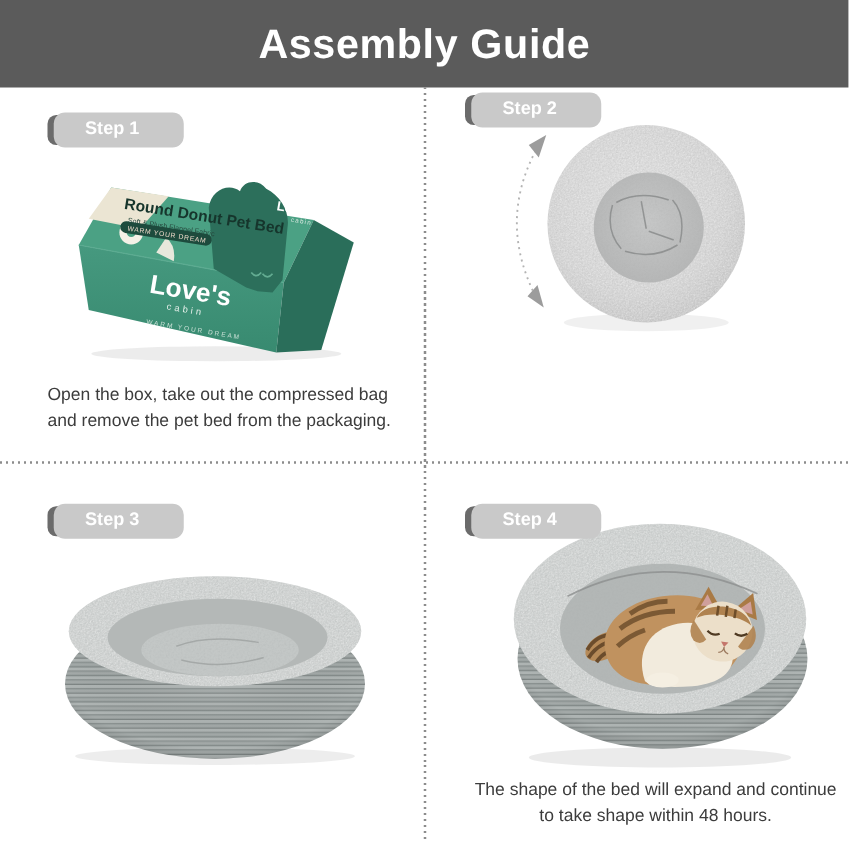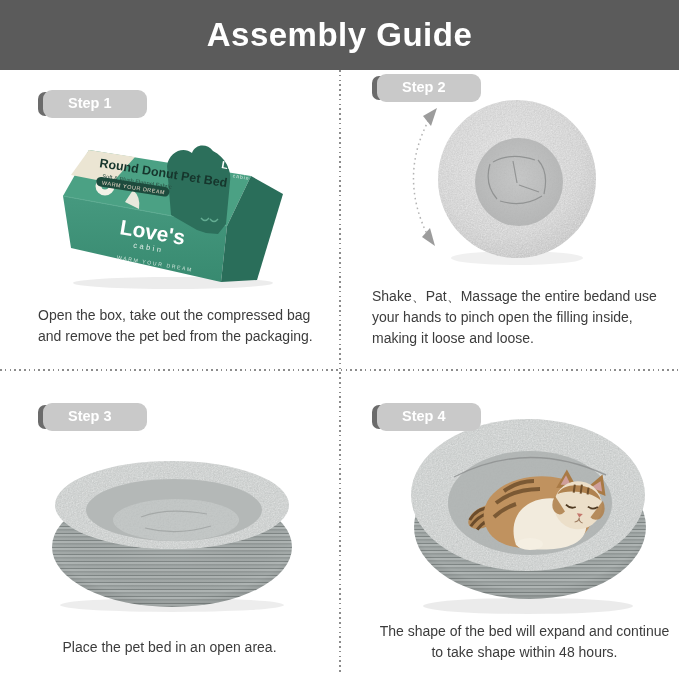--- a/index.html
+++ b/index.html
@@ -148,23 +148,20 @@
           <path d="M148,111 L168,118"></path>
         </g>
 
         <g>
           <path d="M60,42 Q26,102 58,164" stroke="#b3b3b3" stroke-width="1.5" stroke-dasharray="1.6 3.4" fill="none"></path>
           <polygon points="66,34 52,42 60,52" fill="#9c9c9c"></polygon>
           <polygon points="64,172 51,163 59,154" fill="#9c9c9c"></polygon>
         </g>
       </svg>
     </div>
-    <p class="caption">Shake、Pat、Massage the entire bedand use
-your hands to pinch open the filling inside,
-making it loose and loose.</p>
   </div>
 
   <div class="quad q3">
     <span class="badge">Step 3</span>
     <div class="art">
       <svg viewBox="0 0 255 165" width="255" height="165">
         <defs>
           <pattern id="cord3" width="10" height="7" patternUnits="userSpaceOnUse">
             <rect width="10" height="7" fill="#9aa1a0"></rect>
             <rect width="10" height="2.5" fill="#aeb4b3"></rect>
@@ -196,21 +193,20 @@
         <ellipse cx="127" cy="55" rx="117" ry="44" filter="url(#n3d)" fill="#888888" opacity="0.5"></ellipse>
         <ellipse cx="129" cy="60" rx="88" ry="31" fill="#b4b8b7"></ellipse>
         <ellipse cx="131" cy="70" rx="63" ry="21" fill="#c3c7c6"></ellipse>
         <ellipse cx="131" cy="70" rx="63" ry="21" filter="url(#n3d)" fill="#888888" opacity="0.45"></ellipse>
         <g stroke="#9ea2a1" stroke-width="1.2" fill="none" opacity="0.8">
           <path d="M96,67 Q122,57 162,64"></path>
           <path d="M100,78 Q132,86 166,76"></path>
         </g>
       </svg>
     </div>
-    <p class="caption">Place the pet bed in an open area.</p>
   </div>
 
   <div class="quad q4">
     <span class="badge">Step 4</span>
     <div class="art">
       <svg viewBox="0 0 260 220" width="260" height="220">
         <defs>
           <pattern id="cord4" width="10" height="7" patternUnits="userSpaceOnUse">
             <rect width="10" height="7" fill="#9aa1a0"></rect>
             <rect width="10" height="2.5" fill="#aeb4b3"></rect>

